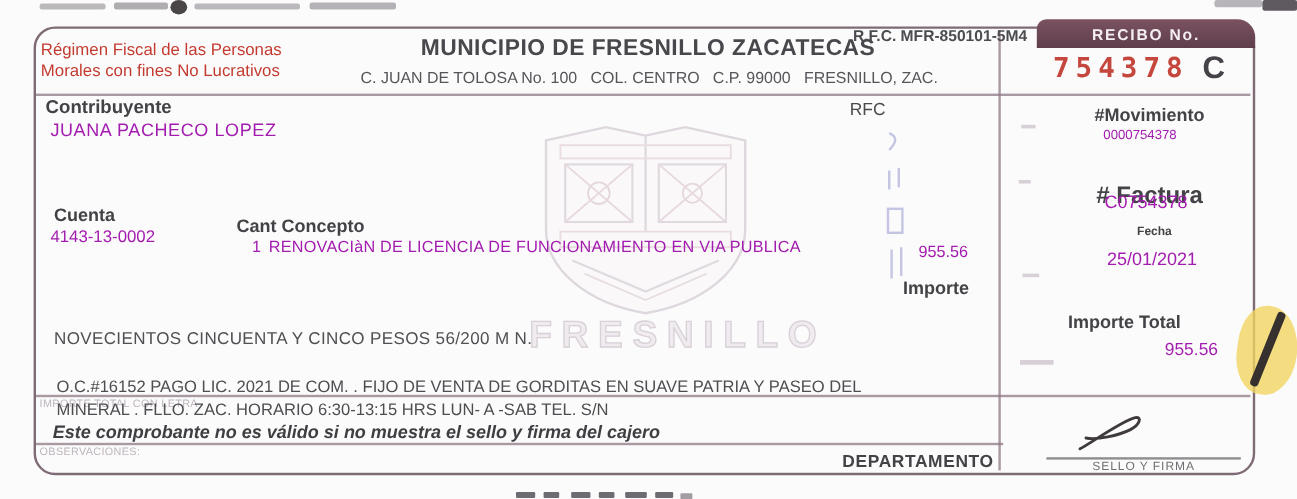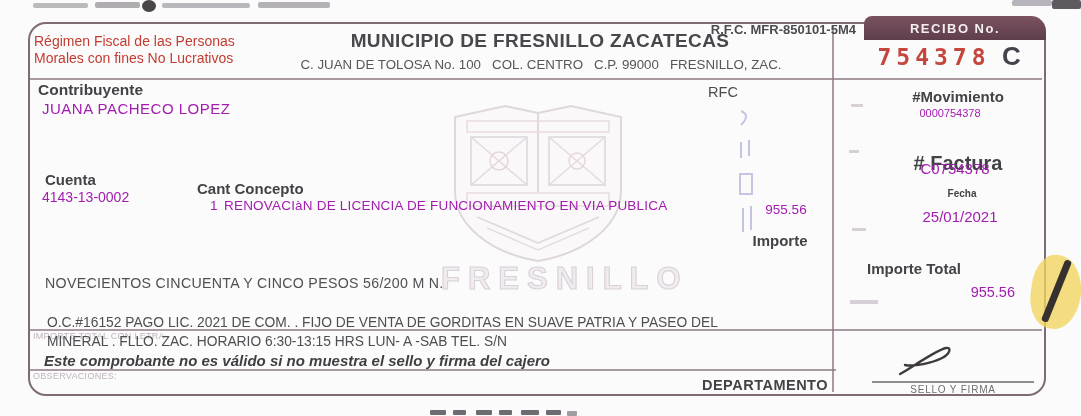--- a/index.html
+++ b/index.html
@@ -120,21 +120,21 @@
   <div class="abs val rc" style="left:746px;top:202px;width:80px;font-size:13.5px;">955.56</div>
 
   <div class="abs val" style="left:45px;top:275px;font-size:14.2px;color:#505054;letter-spacing:.3px;">NOVECIENTOS CINCUENTA Y CINCO PESOS 56/200 M N.</div>
 
   <div class="abs lbl rc" style="left:858px;top:88px;width:200px;font-size:15px;">#Movimiento</div>
   <div class="abs val rc" style="left:850px;top:107px;width:200px;font-size:11px;">0000754378</div>
   <div class="abs lbl rc" style="left:858px;top:152px;width:200px;font-size:20px;"># Factura</div>
   <div class="abs val rc" style="left:855px;top:160px;width:200px;font-size:15px;">C0754378</div>
   <div class="abs lbl rc" style="left:862px;top:188px;width:200px;font-size:10px;">Fecha</div>
   <div class="abs val rc" style="left:860px;top:208px;width:200px;font-size:15px;">25/01/2021</div>
-  <div class="abs lbl rc" style="left:814px;top:260px;width:200px;font-size:15px;">Importe Total</div>
+  <div class="abs lbl rc" style="left:837px;top:260px;width:200px;font-size:15px;">Importe Total</div>
   <div class="abs val" style="left:860px;top:284px;width:155px;text-align:right;font-size:14.5px;">955.56</div>
 
   <div class="highlight-blob"></div>
   <div class="highlight-slash"></div>
 
   <div class="abs faint-lbl" style="left:33px;top:331px;">IMPORTE TOTAL CON LETRA</div>
   <div class="abs val" style="left:47px;top:315px;font-size:13.8px;color:#4e4e52;z-index:3;">O.C.#16152 PAGO LIC. 2021 DE COM. . FIJO DE VENTA DE GORDITAS EN SUAVE PATRIA Y PASEO DEL</div>
   <div class="abs val" style="left:47px;top:334px;font-size:13.8px;color:#4e4e52;z-index:3;">MINERAL . FLLO. ZAC. HORARIO 6:30-13:15 HRS LUN- A -SAB TEL. S/N</div>
   <div class="abs validity">Este comprobante no es válido si no muestra el sello y firma del cajero</div>
   <div class="abs faint-lbl" style="left:33px;top:371px;">OBSERVACIONES:</div>

